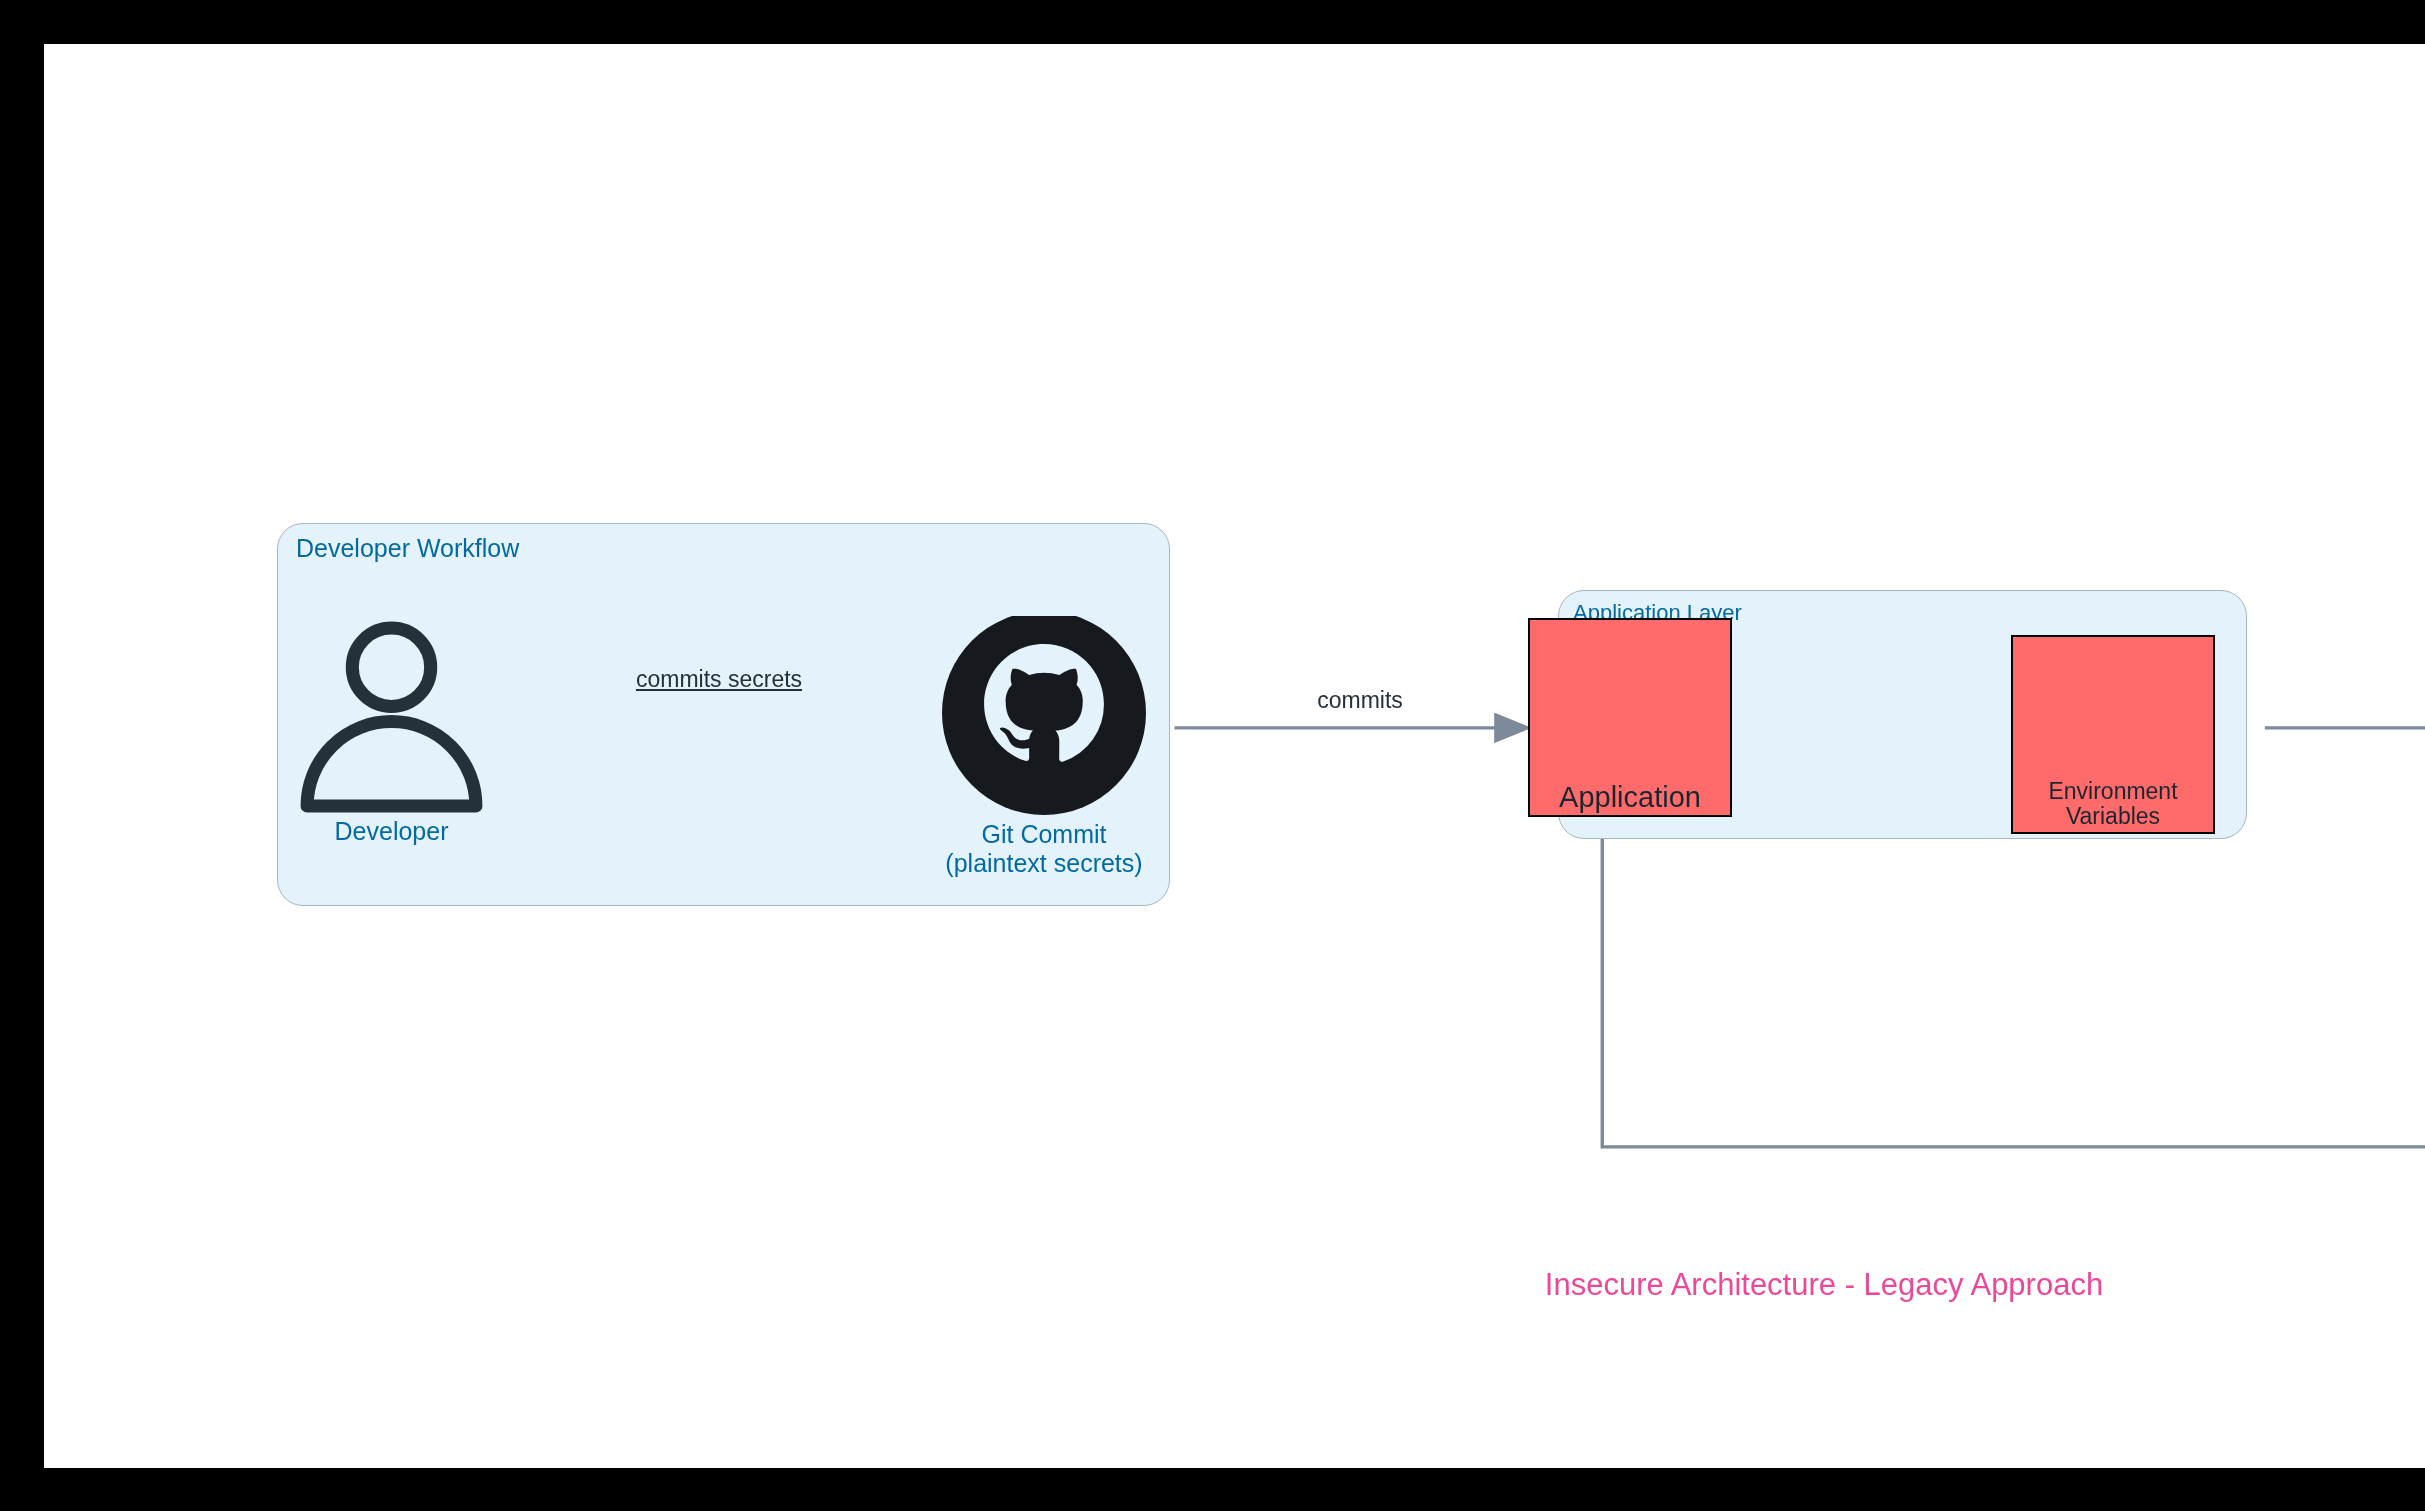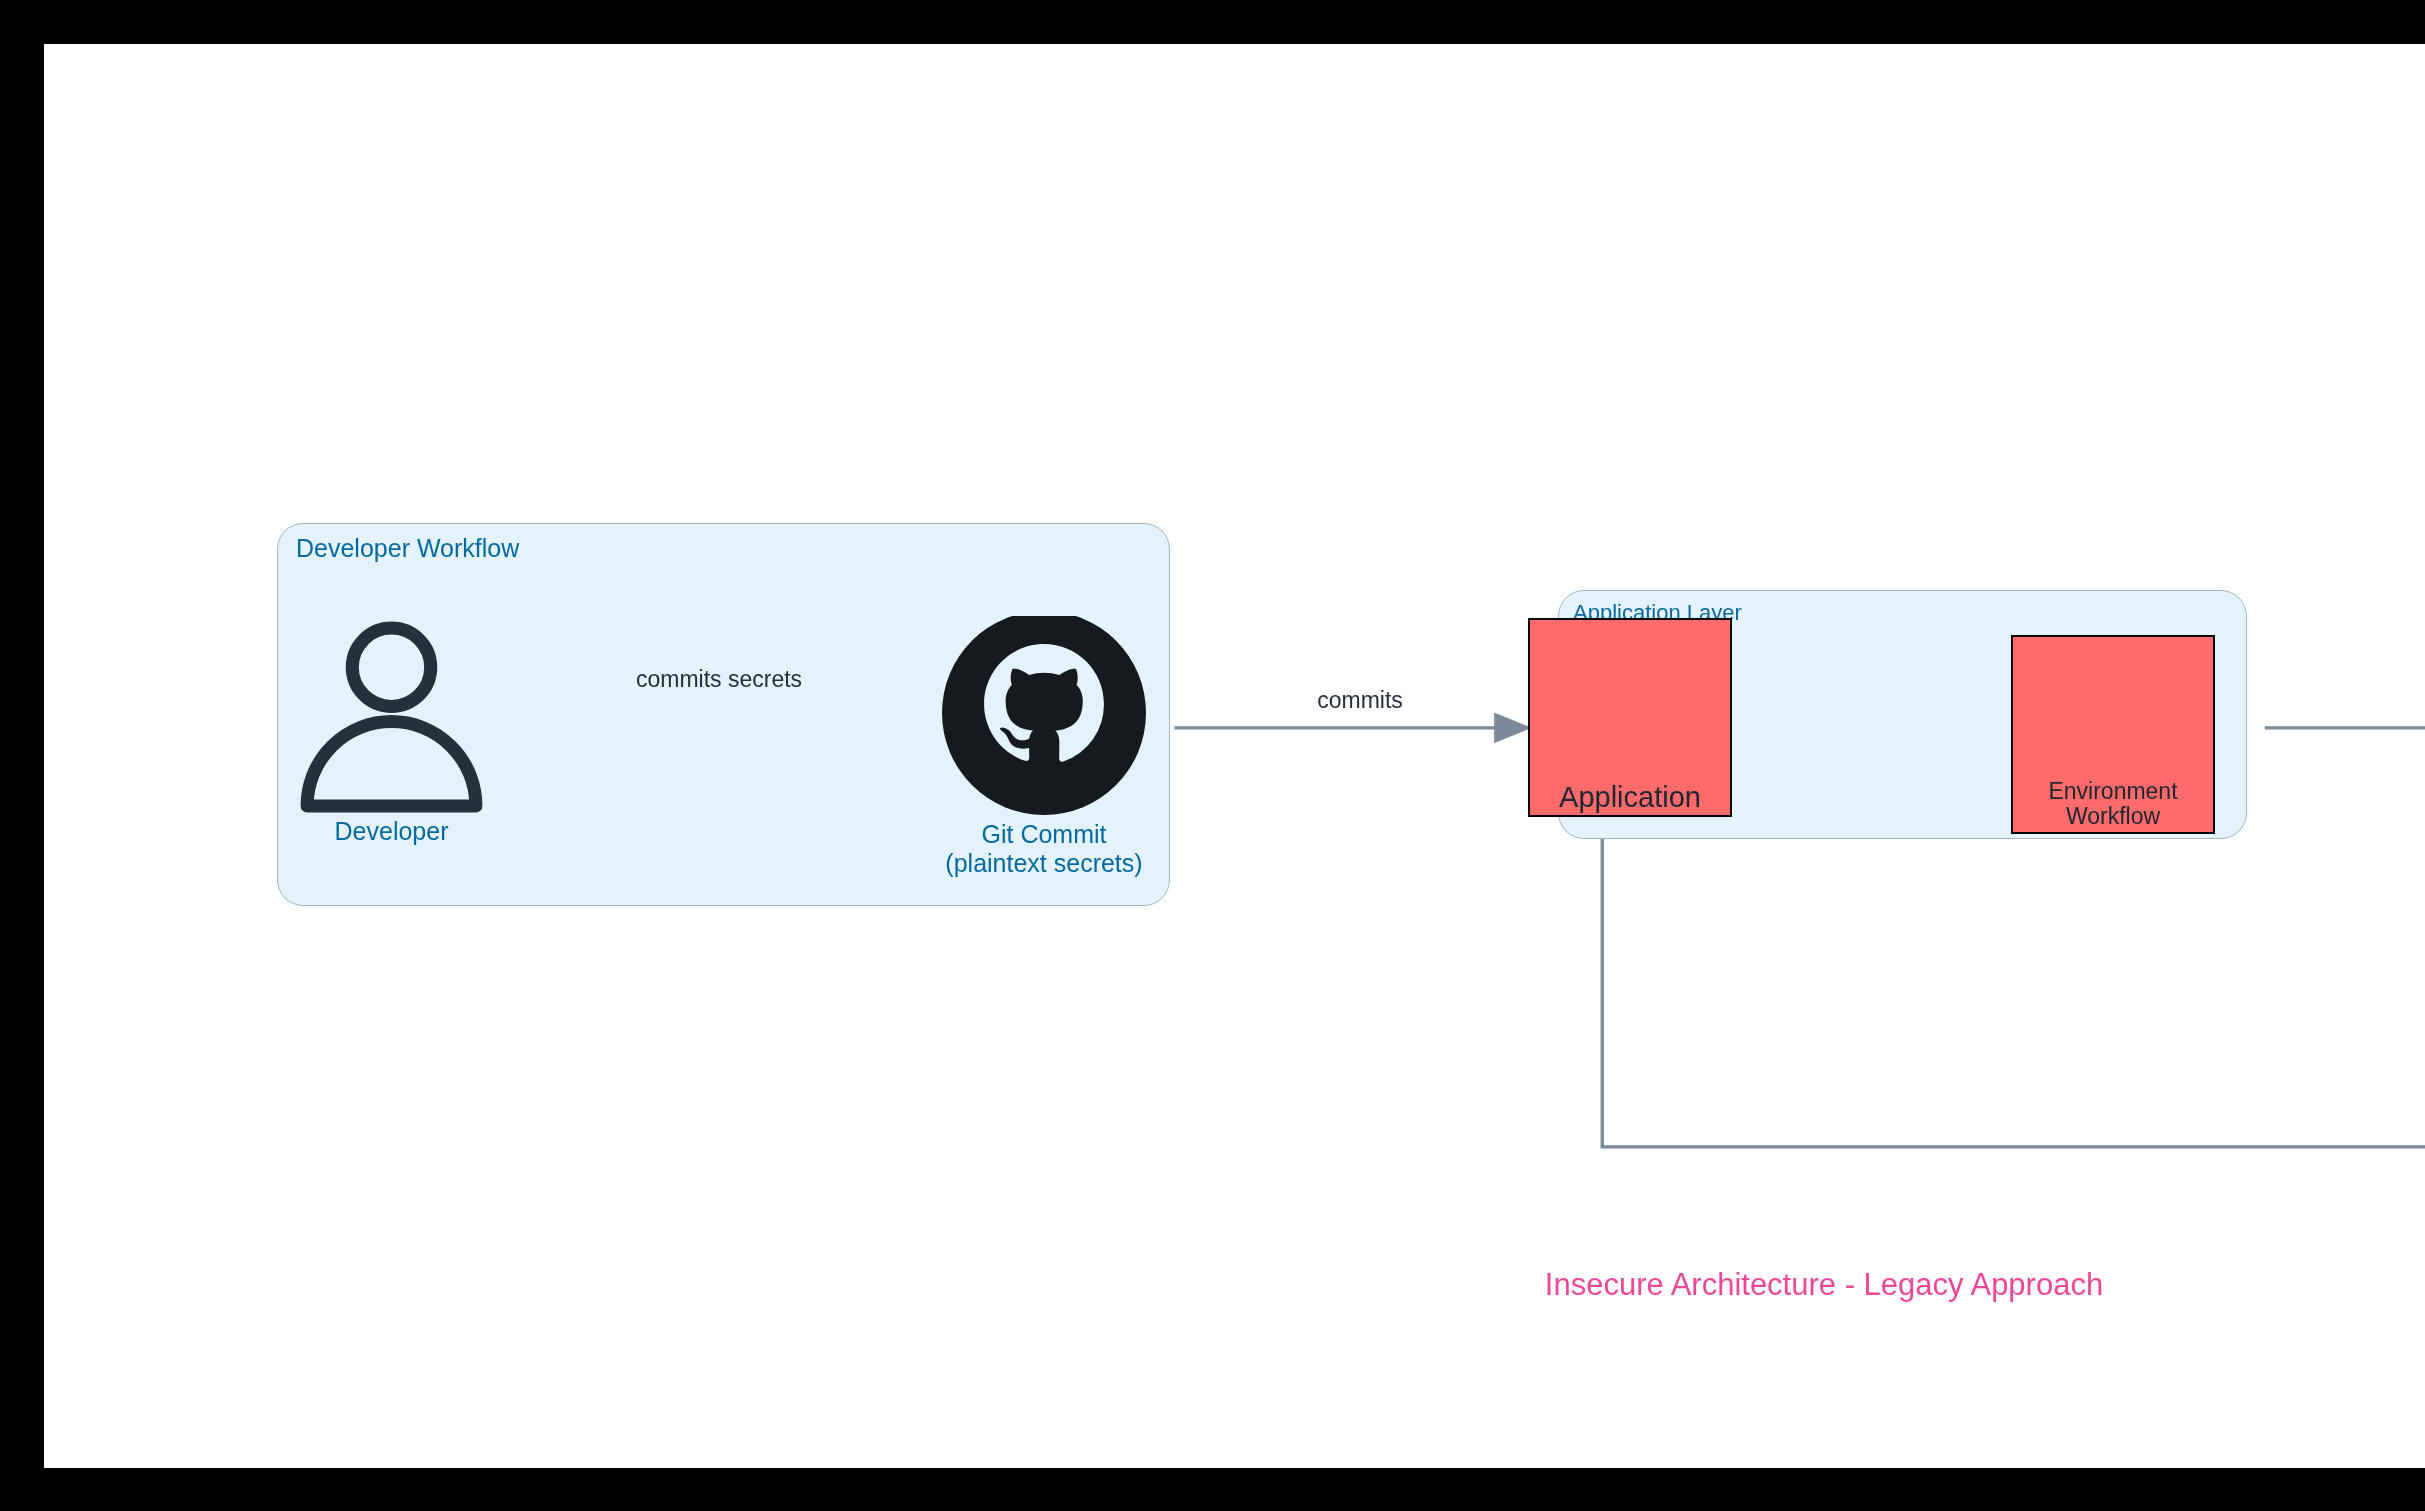--- a/index.html
+++ b/index.html
@@ -147,25 +147,25 @@
   </div>
   <div class="container-title" style="left:1529px; top:556px; font-size:22px;">Application Layer</div>
 
   <div class="redbox" style="left:1484px; top:574px; width:204px; height:199px; font-size:29px;">
     <div class="lbl">Application</div>
   </div>
 
   <div class="redbox" style="left:1967px; top:591px; width:204px; height:199px; font-size:23px;">
     <div class="lbl">
       <span>Environment</span><br>
-      <span>Workflow</span>
+      <span>Variables</span>
     </div>
   </div>
 
-  <div class="edge-label" style="left:675px; top:649px; font-size:23px;">commits secrets</div>
+  <div class="edge-label" style="left:675px; top:649px; font-size:23px;text-decoration:underline;">commits secrets</div>
 
   <div class="edge-label" style="left:1316px; top:670px; font-size:23px;">commits</div>
 
   <div class="diagram-title" style="left:1780px; top:1223px; font-size:31px;">Insecure Architecture - Legacy Approach</div>
 
 </div>
 </div>
 
 
 </body></html>

